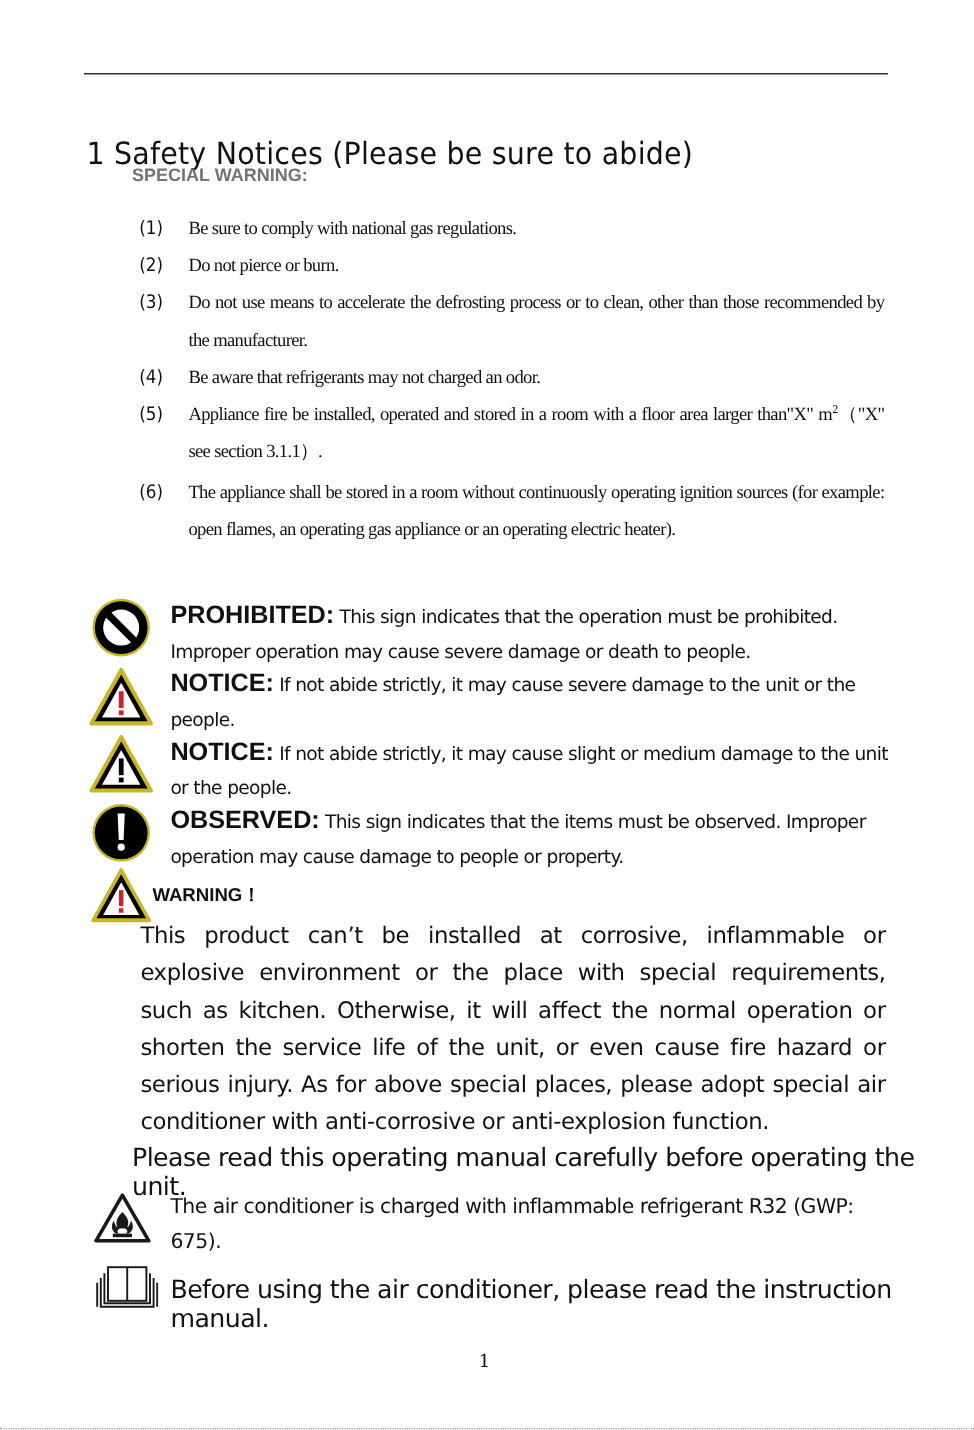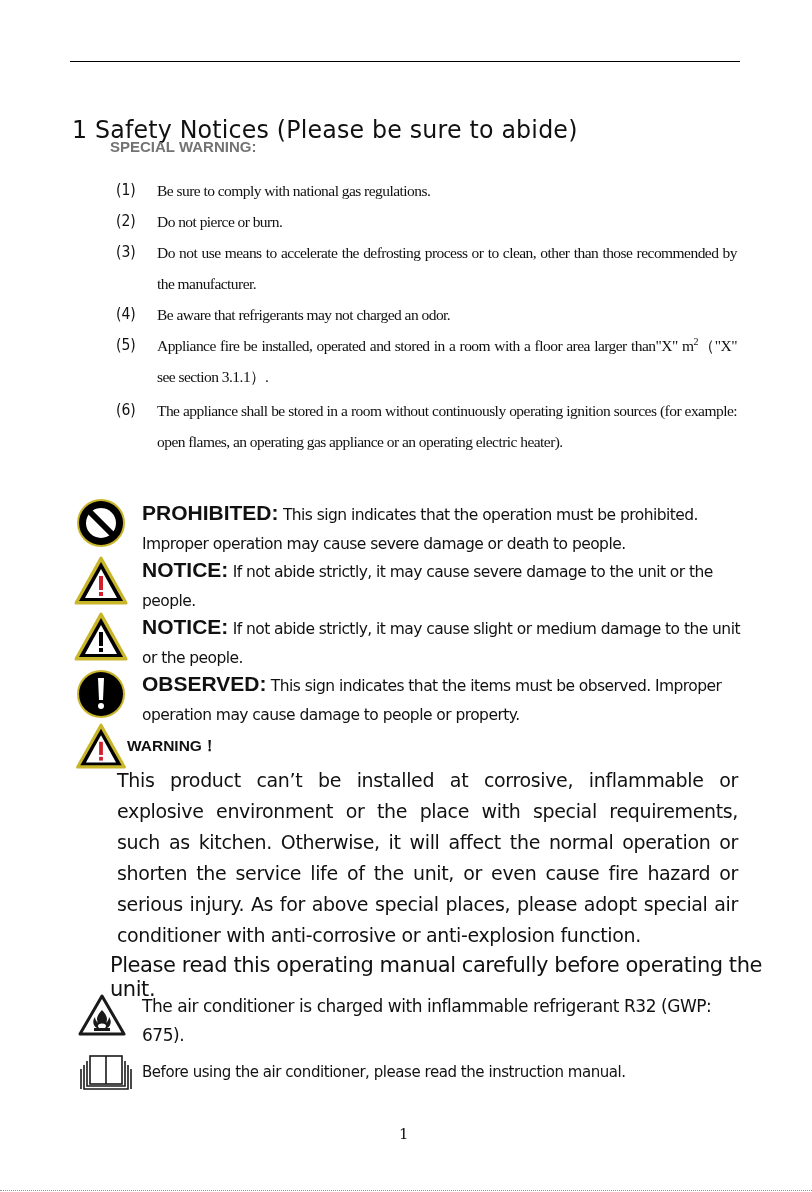--- a/index.html
+++ b/index.html
@@ -15,21 +15,21 @@
   .list-item .txt { position: absolute; left: 41px; width: 580px; font-size: 15.5px; line-height: 31px; text-align: justify; font-family: Liberation Serif, serif; letter-spacing: -0.55px; word-spacing: 0px; }
   .list-item .txt.justify-last { text-align-last: left; }
   sup { font-size: 10px; vertical-align: 6px; line-height: 0; }
   .icon { position: absolute; }
   .sign-text { position: absolute; left: 142px; width: 600px; font-size: 15.5px; line-height: 28.5px; font-family: "DejaVu Sans", sans-serif; letter-spacing: -0.55px; }
   .sign-text b { font-family: "Liberation Sans", sans-serif; font-weight: bold; letter-spacing: 0; font-size: 21px; }
   .warning2-title { position: absolute; left: 127px; top: 736px; font-family: "Liberation Sans", sans-serif; font-weight: bold; font-size: 15.5px; text-align: center; }
   .warning2-body { position: absolute; left: 117px; top: 765px; width: 621px; font-family: "DejaVu Sans", sans-serif; font-size: 19px; line-height: 31px; text-align: justify; letter-spacing: -0.35px; }
   .please-read { position: absolute; left: 110px; top: 953px; font-size: 21px; letter-spacing: -0.45px; font-family: "DejaVu Sans", sans-serif; }
   .r32-text { position: absolute; left: 142px; top: 992px; width: 600px; font-size: 17px; line-height: 28.5px; letter-spacing: -0.45px; font-family: "DejaVu Sans", sans-serif; }
-  .manual-text { position: absolute; left: 142px; top: 1063px; font-size: 15px; letter-spacing: -0.45px; font-family: "DejaVu Sans", sans-serif; }
+  .manual-text { position: absolute; left: 142px; top: 1063px; font-size: 21px; letter-spacing: -0.45px; font-family: "DejaVu Sans", sans-serif; }
   .page-num { position: absolute; left: 399px; top: 1125px; font-size: 15px; font-family: "DejaVu Serif", serif; }
   .bottom-dots { position: absolute; left: 0; top: 1190px; width: 812px; height: 0; border-top: 1px dotted #999; }
 </style>
 </head>
 <body>
 
 <div class="hrule"></div>
 
 <div class="title">1 Safety Notices (Please be sure to abide)</div>
 <div class="special">SPECIAL WARNING:</div>

